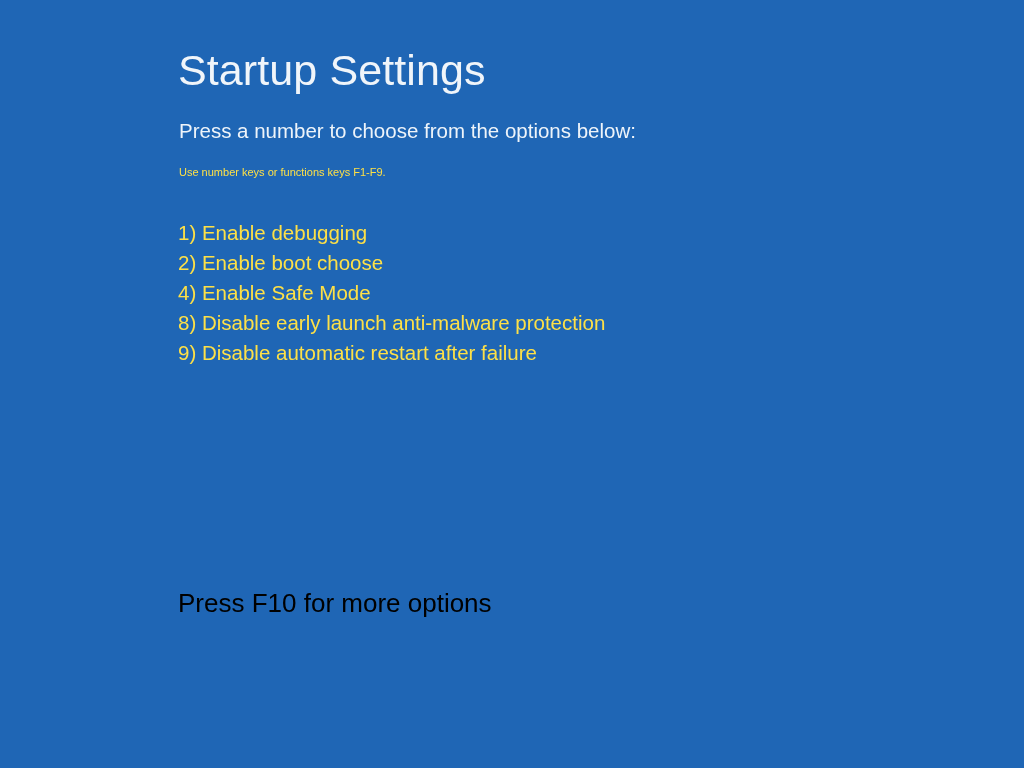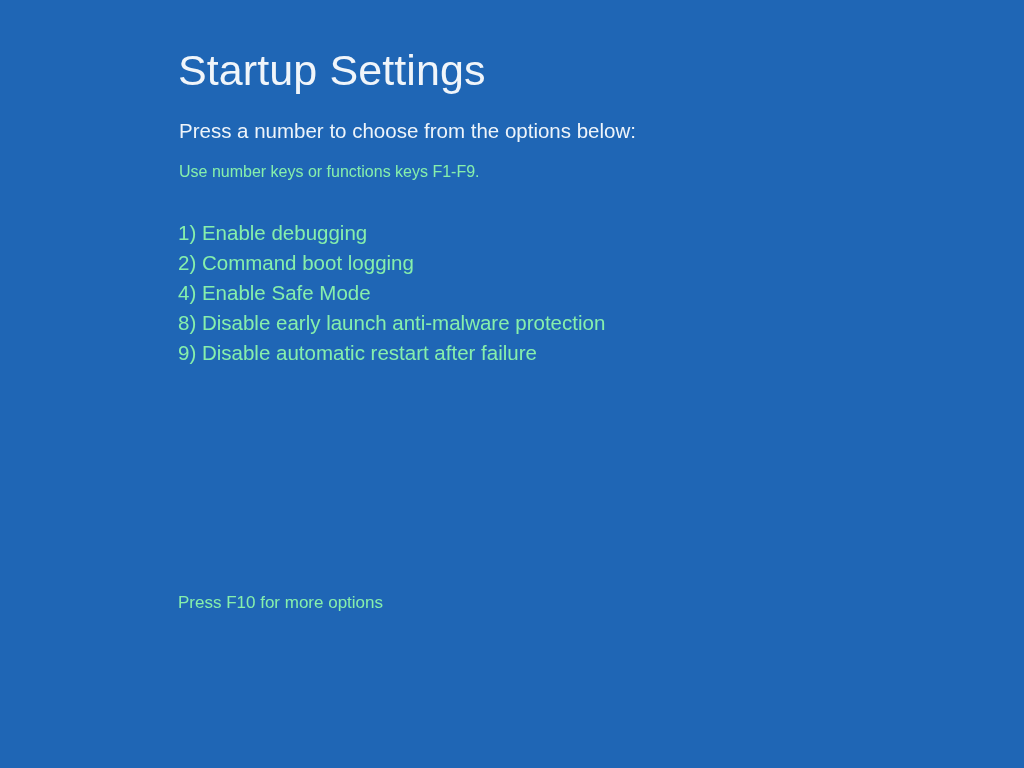--- a/index.html
+++ b/index.html
@@ -51,65 +51,65 @@
     font-weight: 400;
     color: #eef4fa;
     white-space: nowrap;
     text-align: center;
   }
 
   .hint {
     position: absolute;
     left: 1px;
     top: 163px;
-    font-size: 16px;
+    font-size: 11px;
     line-height: 18px;
     font-weight: 400;
-    color: #86efac;
+    color: #fde047;
     white-space: nowrap;
   }
 
   .options {
     position: absolute;
     left: 0;
     top: 218px;
     margin: 0;
     padding: 0;
     list-style: none;
   }
 
   .option-item {
     font-size: 20.5px;
     line-height: 30px;
     height: 30px;
     font-weight: 400;
-    color: #86efac;
+    color: #fde047;
     white-space: nowrap;
   }
 
   .option-key {
     display: inline;
   }
 
   .option-label {
     display: inline;
   }
 
   .footer {
     position: absolute;
     left: 0;
     top: 588px;
   }
 
   .footer-line {
-    font-size: 17px;
+    font-size: 26px;
     line-height: 30px;
     height: 30px;
     font-weight: 400;
-    color: #86efac;
+    color: #000000;
     white-space: nowrap;
   }
 </style>
 </head>
 <body style="background: rgb(31, 102, 181);">
 
 <div class="screen" style="background: rgb(31, 102, 181);">
   <div class="content">
 
     <div class="page-title">Startup Settings</div>
@@ -118,21 +118,21 @@
 
     <div class="hint">Use number keys or functions keys F1-F9.</div>
 
     <ul class="options">
       <li class="option-item">
         <span class="option-key">1)</span>
         <span class="option-label">Enable debugging</span>
       </li>
       <li class="option-item">
         <span class="option-key">2)</span>
-        <span class="option-label">Command boot logging</span>
+        <span class="option-label">Enable boot choose</span>
       </li>
       <li class="option-item">
         <span class="option-key">4)</span>
         <span class="option-label">Enable Safe Mode</span>
       </li>
       <li class="option-item">
         <span class="option-key">8)</span>
         <span class="option-label">Disable early launch anti-malware protection</span>
       </li>
       <li class="option-item">

